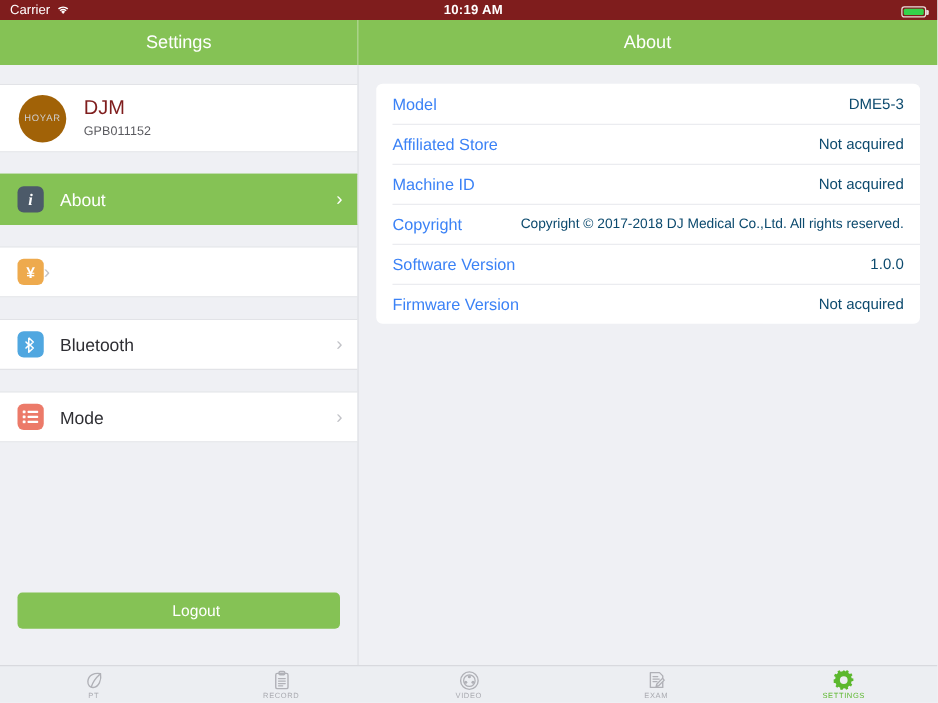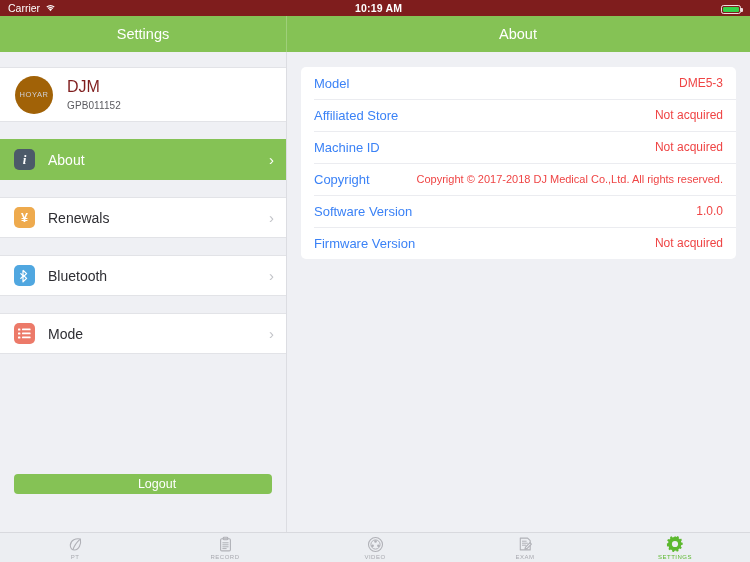--- a/index.html
+++ b/index.html
@@ -70,37 +70,37 @@
   .mi-about { background:#4c5a69; font-style:italic; font-family:"Liberation Serif", serif; font-size:13px;}
   .mi-renew { background:#eeaa4d; font-size:12.5px; }
   .mi-bt { background:#50a7e0; }
   .mi-mode { background:#ec7a69; }
   .mlabel { margin-left:13px; font-size:14px; color:#2e2e33; flex:1; }
   .menu-row.active .mlabel { color:#fff; }
   .chev { color:#c2c3c8; font-size:15px; font-weight:300; line-height:1; }
   .menu-row.active .chev { color:#fff; }
 
   .logout {
-    position:absolute; left:14px; width:258px; top:422px; height:20px;
+    position:absolute; left:14px; width:258px; top:422px; height:29px;
     background:#85c255; color:#fff; border:none; border-radius:4px;
     font-size:12.5px; font-family:inherit; cursor:pointer;padding-left:28px;
   }
 
   
   .panel { position:absolute; top:52px; left:287px; right:0; bottom:30px; background:#eff0f4; }
   .card {
     position:absolute; top:15px; left:14px; right:14px;
     background:#fff; border-radius:5px; overflow:hidden;
   }
   .arow { height:32px; display:flex; align-items:center; padding:0 13px; position:relative; }
   .arow + .arow::before {
     content:""; position:absolute; top:0; left:13px; right:0; height:1px; background:#ebecf0;
   }
   .akey { font-size:13px; color:#3b82f6; }
-  .aval { margin-left:auto; font-size:12px; color:#ef4444; }
+  .aval { margin-left:auto; font-size:12px; color:#0c4a6e; }
   .aval.small { font-size:11px; }
 
   
   .tabbar {
     position:absolute; left:0; bottom:0; width:750px; height:30px;
     background:#eceef2; border-top:1px solid #d8d9de;
     display:flex; align-items:center;
   }
   .tab { flex:1; display:flex; flex-direction:column; align-items:center; justify-content:center; gap:1px; cursor:pointer; }
   .tlabel { font-size:6px; color:#a9aab0; letter-spacing:.5px; }
@@ -156,21 +156,20 @@
     <div class="menu">
 
       <div class="menu-row active">
         <span class="mi mi-about">i</span>
         <span class="mlabel">About</span>
         <span class="chev">›</span>
       </div>
 
       <div class="menu-row">
         <span class="mi mi-renew">¥</span>
-        <span class="mlabel">Renewals</span>
         <span class="chev">›</span>
       </div>
 
       <div class="menu-row">
         <span class="mi mi-bt">
           <svg width="9" height="14" viewBox="0 0 9 14">
               <path d="M3 1.2 6.6 4.6 3 8 3 1.2M3 6 6.6 9.4 3 12.8 3 6" fill="none" stroke="#fff" stroke-width="1.25" stroke-linejoin="round"></path>
               <path d="M.8 4.6 3 6.7M.8 9.4 3 7.3" stroke="#fff" stroke-width="1.25" stroke-linecap="round"></path>
             </svg>
         </span>

